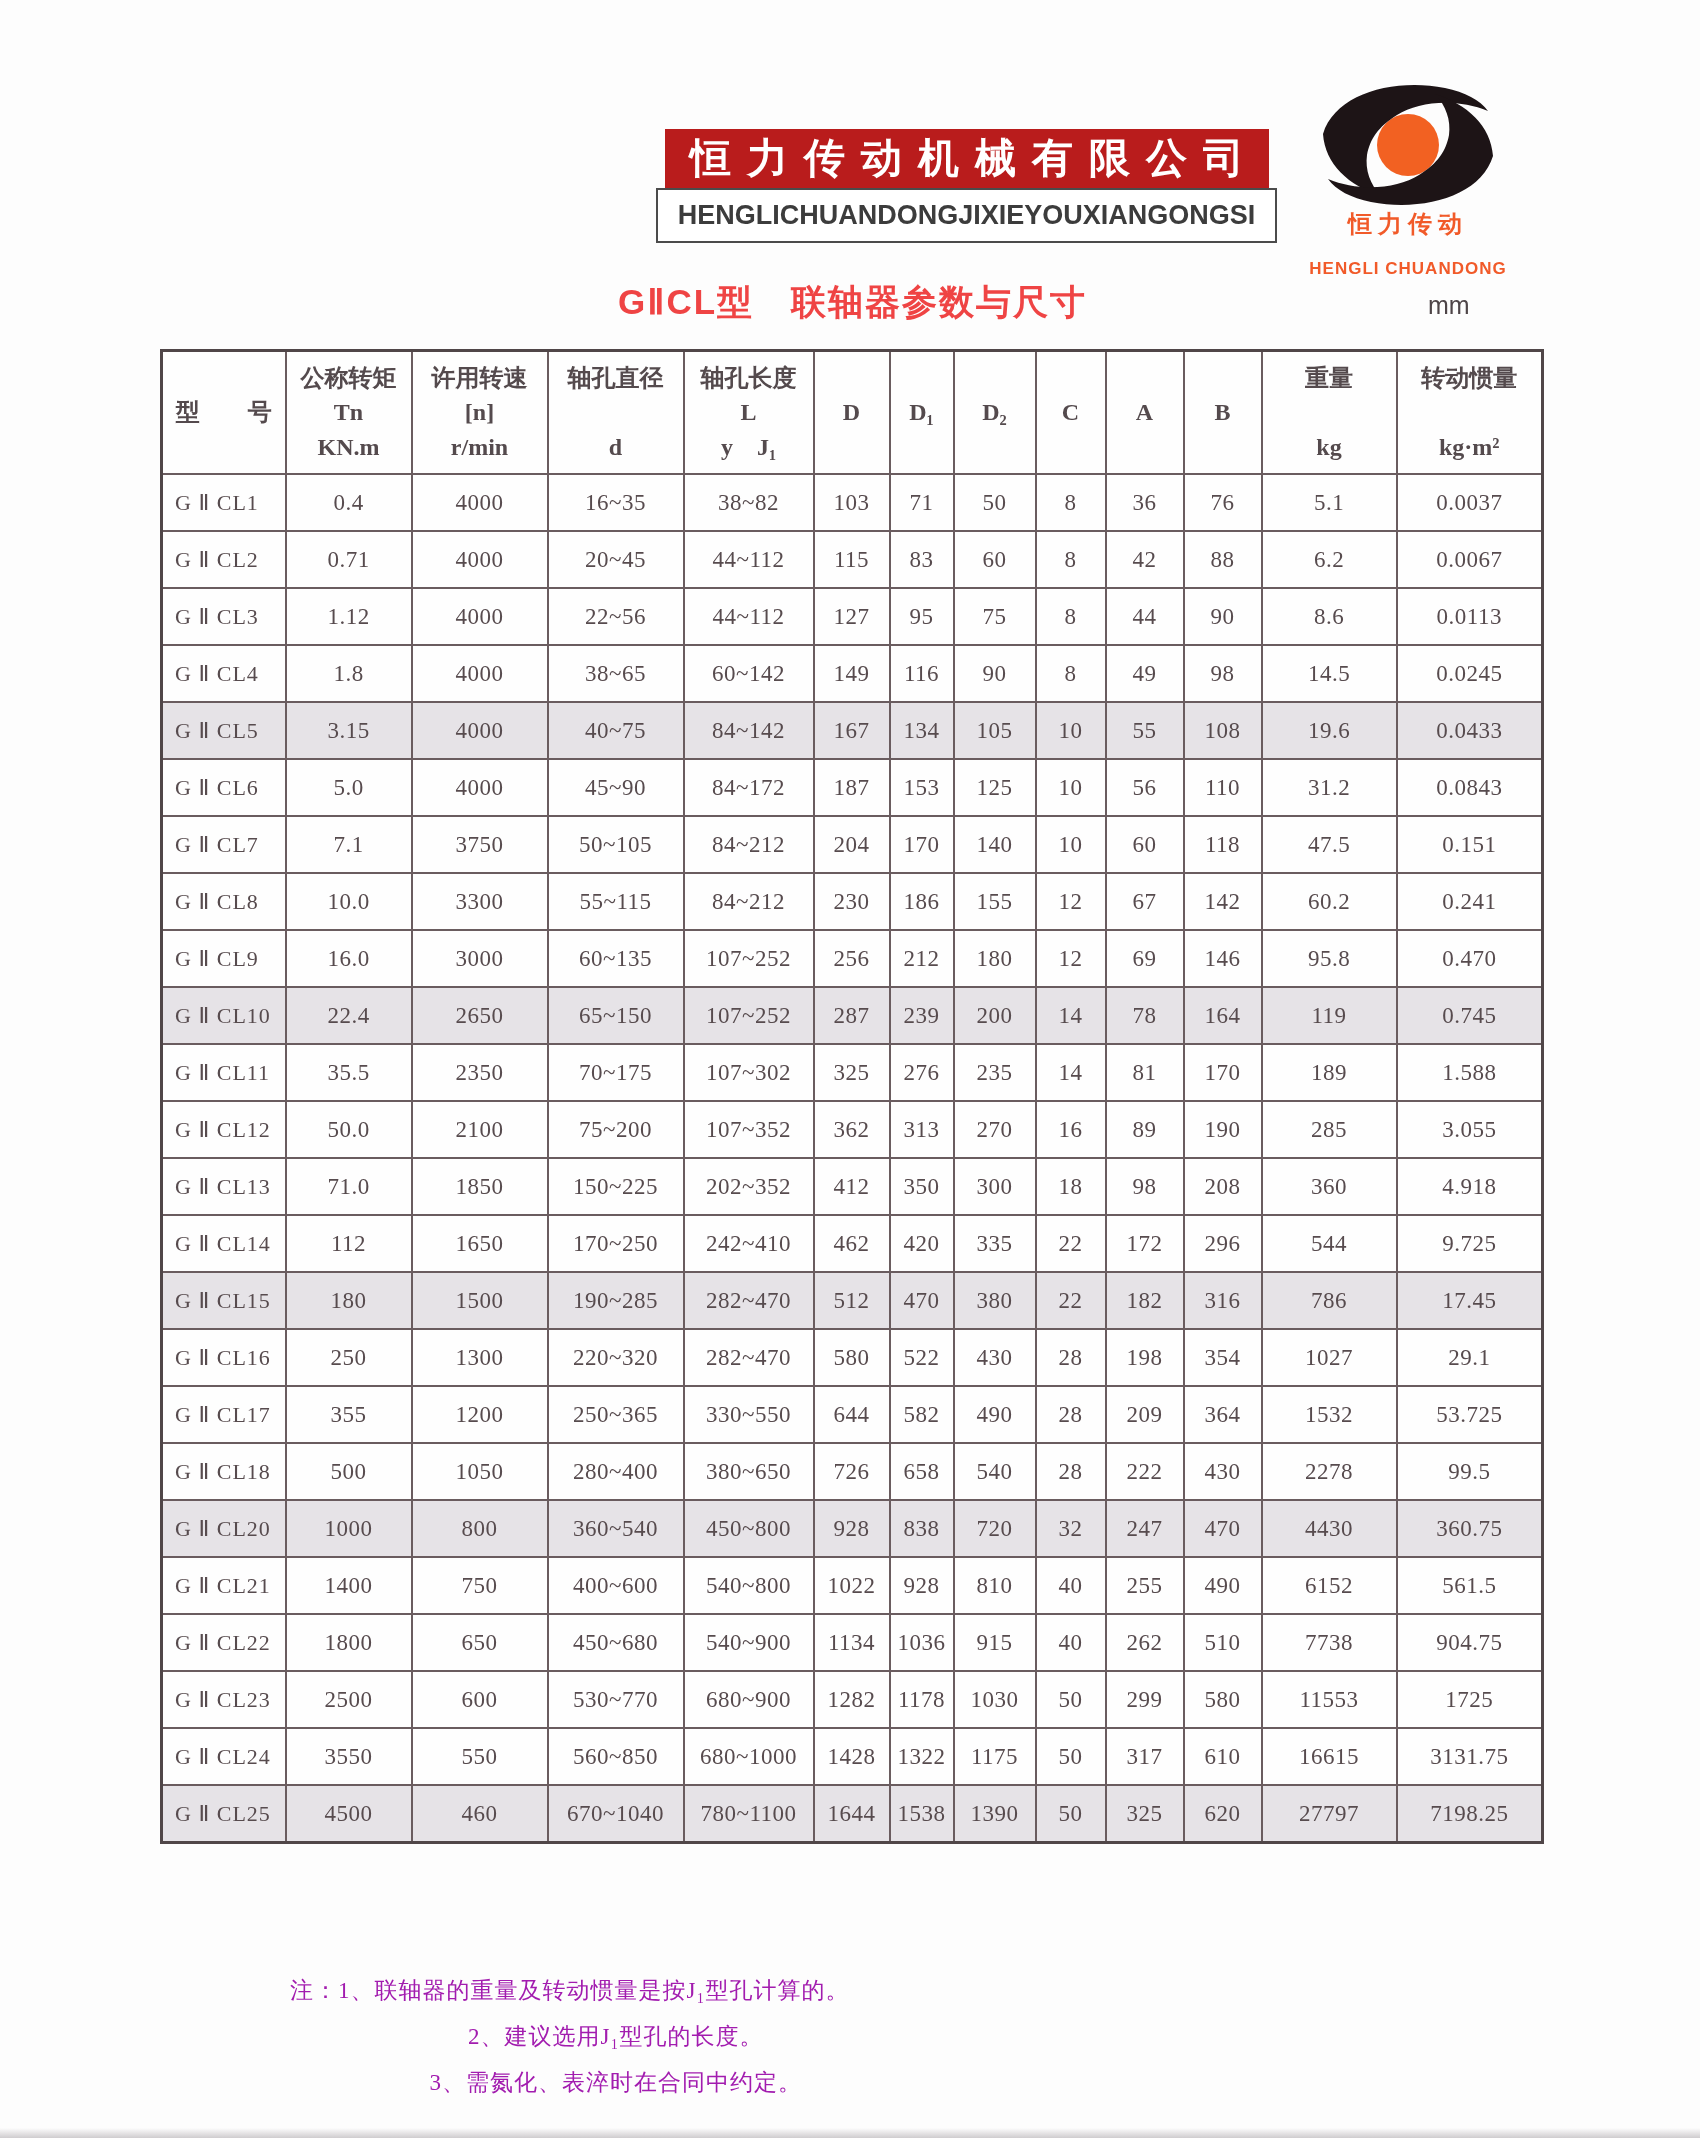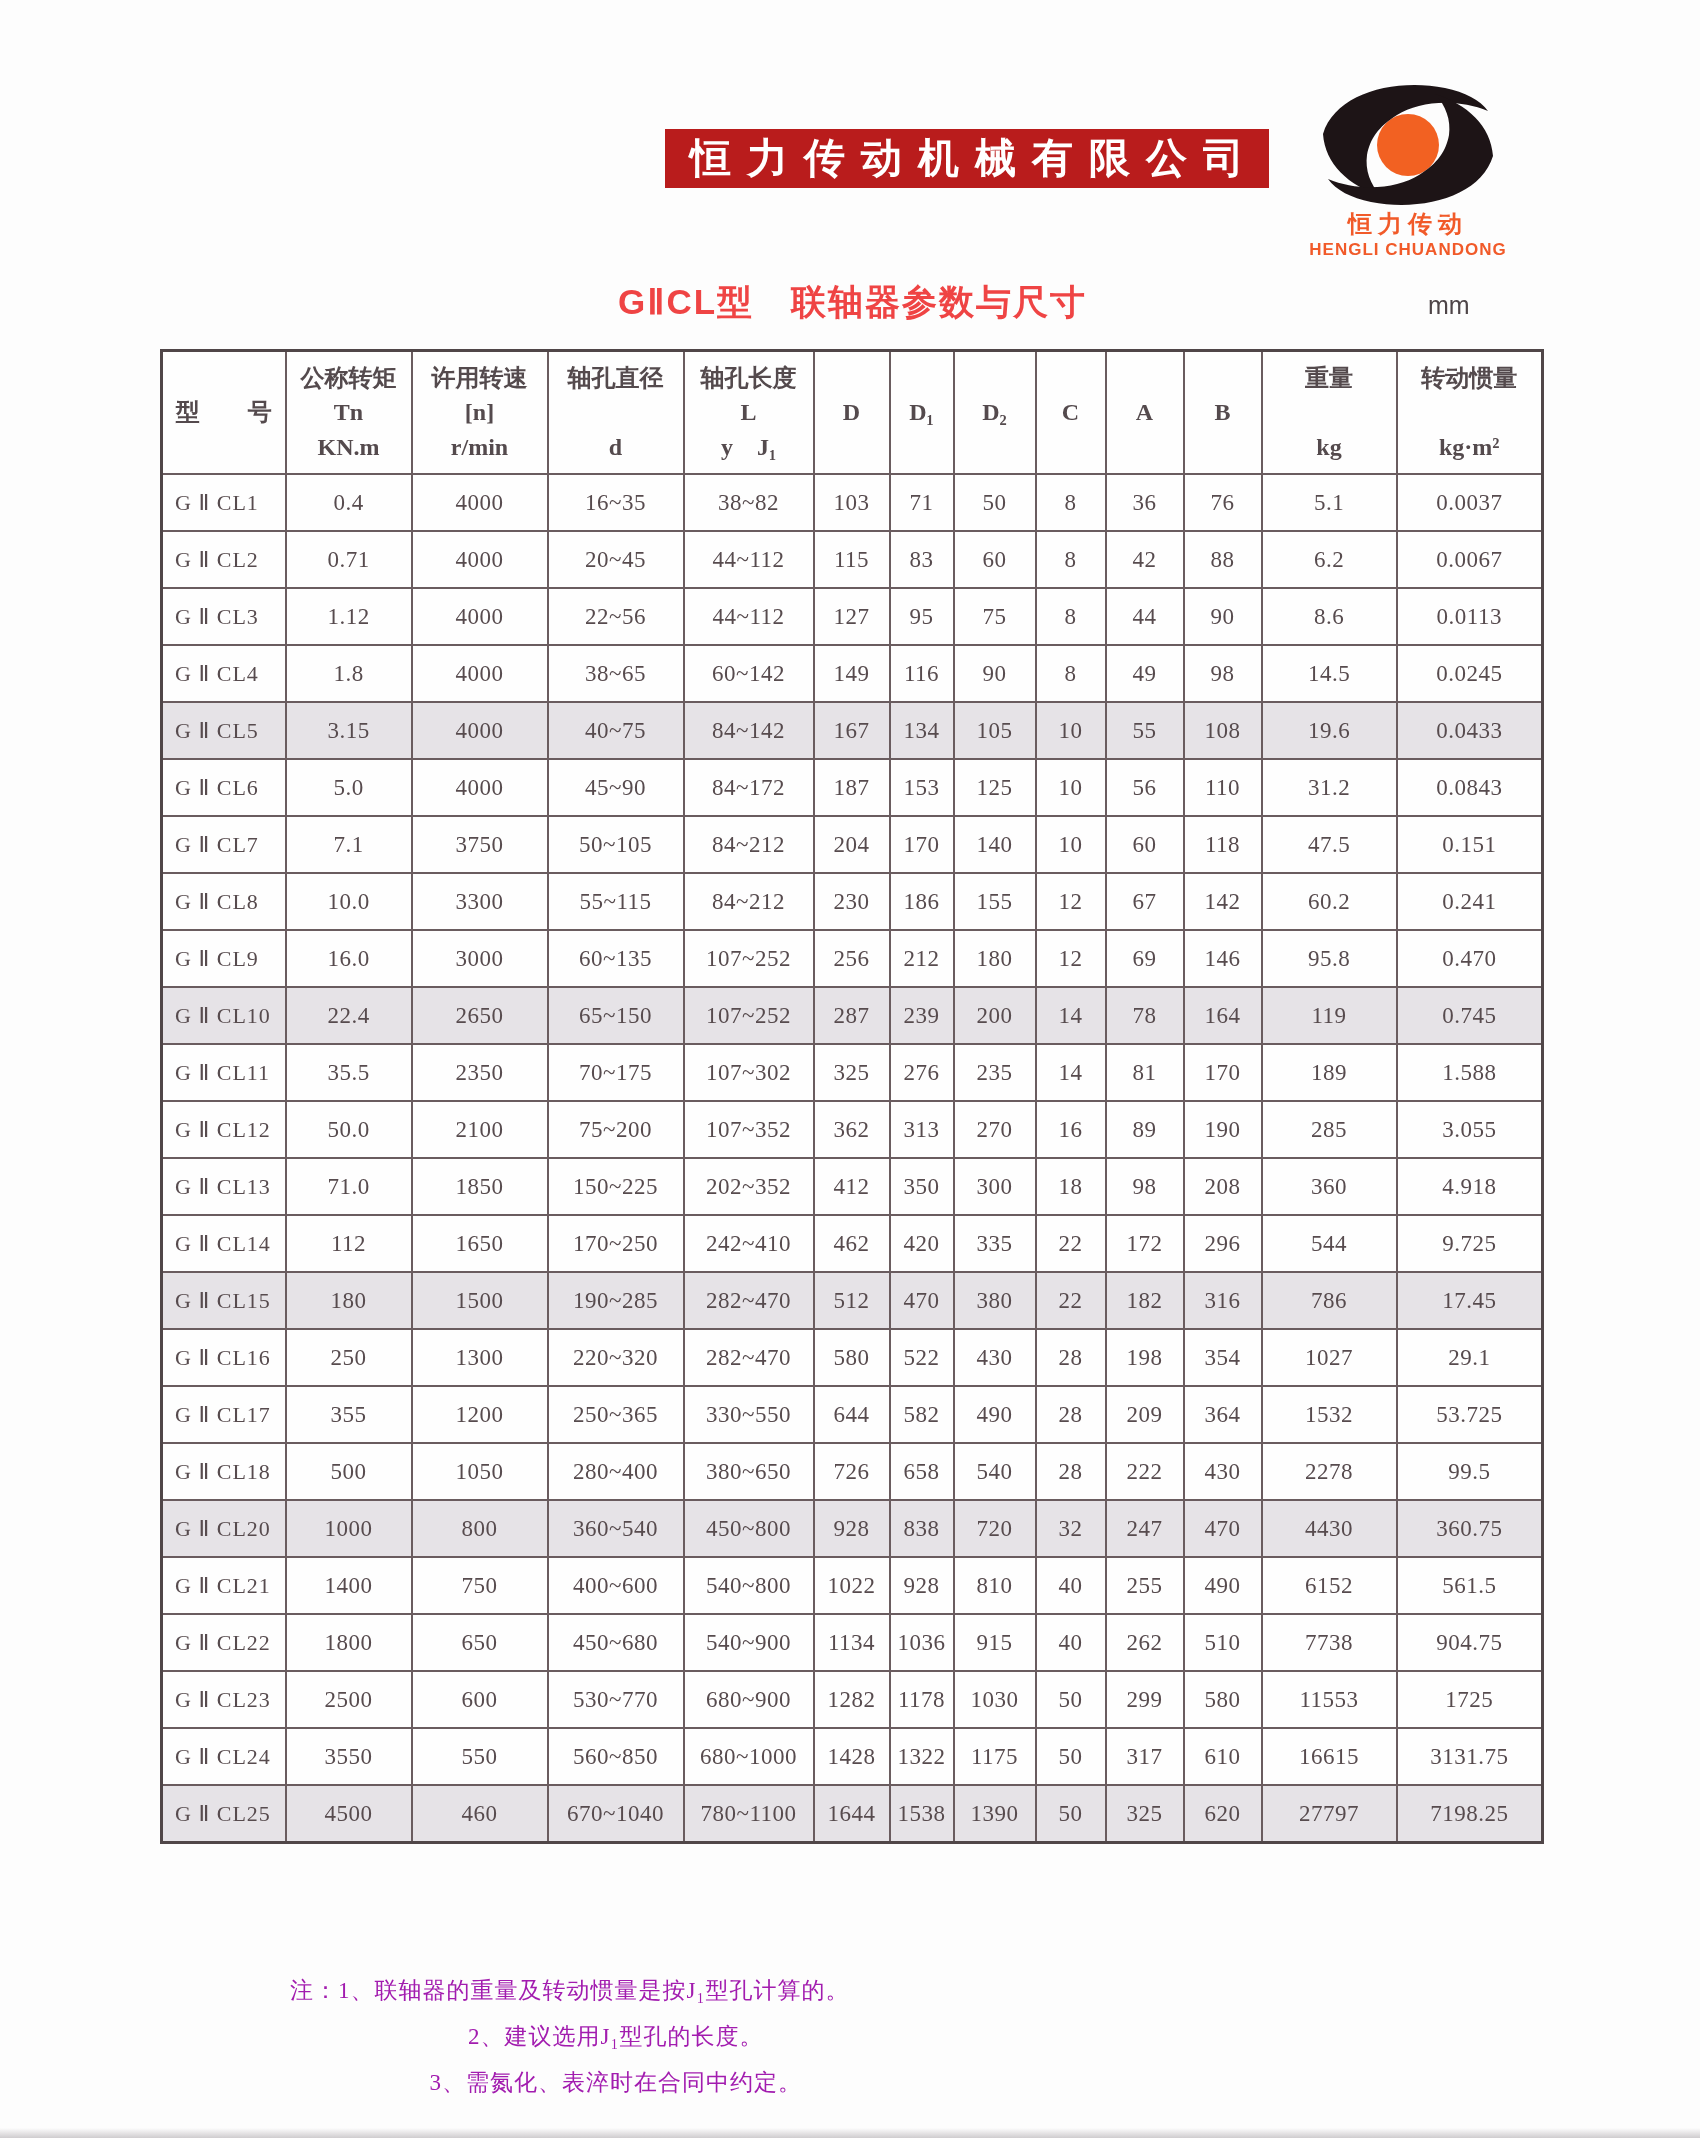--- a/index.html
+++ b/index.html
@@ -27,21 +27,21 @@
     font-size:27px; color:#3c3c3c; letter-spacing:0px; white-space:nowrap;
   }
   .logo { position:absolute; left:1308px; top:76px; width:200px; text-align:center; }
   .logo svg { display:block; margin:0 auto; }
   .logo-cn {
     font-family:"Liberation Sans", sans-serif; font-weight:bold;
     font-size:24px; letter-spacing:6px; margin-top:-6px;
   }
   .logo-en {
     font-family:"Liberation Sans", sans-serif; font-weight:bold;
-    font-size:17px; letter-spacing:1px; margin-top:0;
+    font-size:17px; letter-spacing:1px; margin-top:19px;
   }
   
   .title {
     position:absolute; left:618px; top:279px;
     font-family:"Liberation Sans", sans-serif; font-weight:bold;
     font-size:35px; color:#ef4444; letter-spacing:2px; white-space:nowrap;
   }
   .unit-label {
     position:absolute; left:1428px; top:291px;
     font-family:"Liberation Sans", sans-serif;
@@ -73,20 +73,23 @@
   .note-line { line-height:46px; white-space:nowrap; }
   .note-line.indent { margin-left:92px; }
 </style>
 </head>
 <body>
 
 <div class="page">
 
   <div class="brand-banner" style="background:#b91c1c;font-family:Liberation Mono, monospace;">
     <span>恒力传动机械有限公司</span>
+  </div>
+  <div class="brand-sub">
+    <span>HENGLICHUANDONGJIXIEYOUXIANGONGSI</span>
   </div>
 
   <div class="logo">
     <span>
       <svg width="186" height="138" viewBox="0 0 186 138">
         <circle cx="93" cy="69" r="31" fill="#f26122"></circle>
         <path d="M8,58 C20,18 78,2 130,12 C150,16 165,24 173,35
                  C142,22 104,25 82,39 C63,51 55,63 52,79
                  C50,94 55,108 66,120 C34,110 10,88 8,58 Z" fill="#1d1416"></path>
         <path d="M8,58 C20,18 78,2 130,12 C150,16 165,24 173,35

